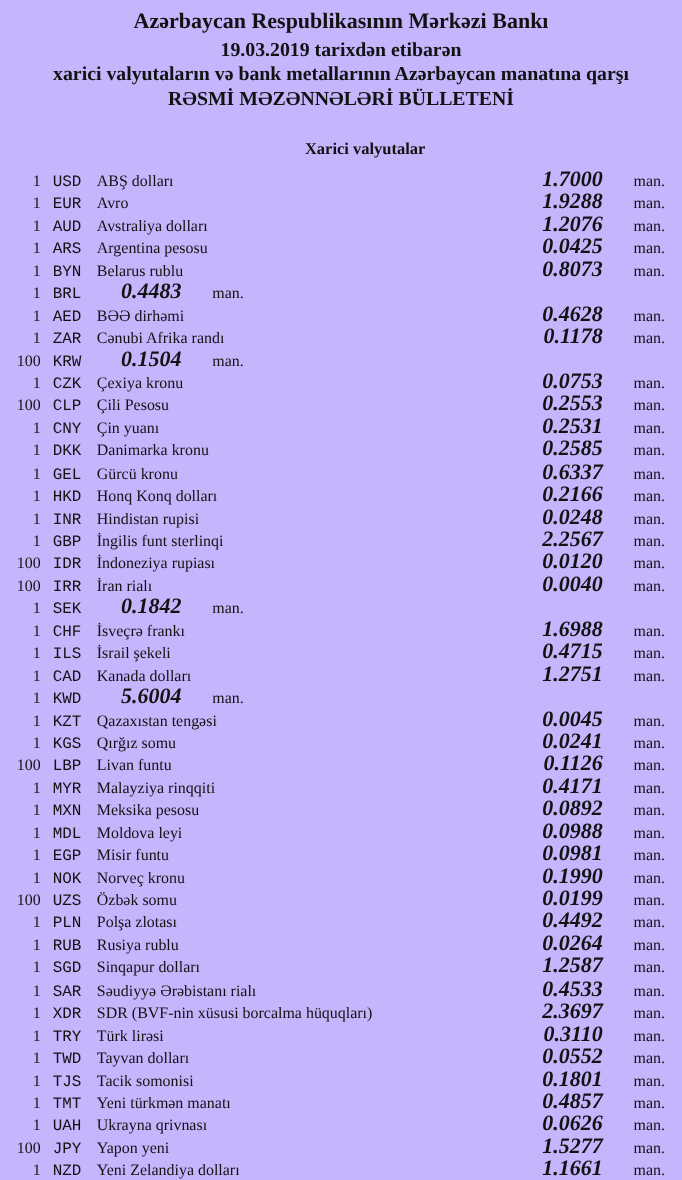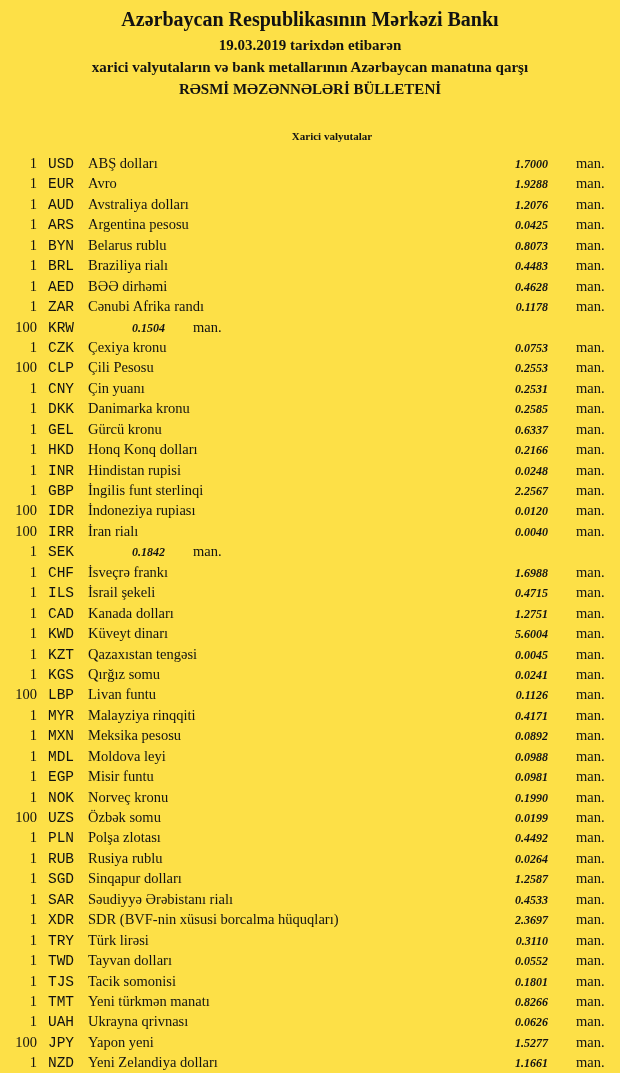--- a/index.html
+++ b/index.html
@@ -4,44 +4,44 @@
 <style>
   html, body {
     margin: 0;
     padding: 0;
     background: #ffffff;
   }
   .page {
     position: relative;
     width: 620px;
     height: 1073px;
-    background: #fde047;
+    background: #c4b5fd;
     color: #121212;
     font-family: "Liberation Serif", "DejaVu Serif", serif;
     overflow: hidden;
   }
   .doc-header {
     text-align: center;
   }
   .doc-title {
     font-size: 20px;
     line-height: 29px;
     font-weight: bold;
     margin: 5px 0 0 0;
   }
   .doc-date-line,
   .doc-subtitle,
   .doc-bulletin-line {
-    font-size: 15px;
+    font-size: 18px;
     line-height: 22px;
     font-weight: bold;
     margin: 0;
   }
   .section-title {
-    font-size: 11px;
+    font-size: 15px;
     line-height: 22px;
     font-weight: bold;
     text-align: center;
     margin: 25px 0 0 0;
     padding-left: 44px;
   }
   .rates-table {
     margin-top: 6px;
   }
   .row {
@@ -67,21 +67,21 @@
     flex: 1;
     padding-left: 3px;
     overflow: hidden;
   }
   .rate {
     flex: none;
     width: 80px;
     text-align: right;
     font-weight: bold;
     font-style: italic;
-    font-size: 12px;
+    font-size: 20px;
   }
   .unit {
     flex: none;
     width: 72px;
     text-align: left;
     padding-left: 28px;
     box-sizing: border-box;
   }
 </style>
 </head>
@@ -130,21 +130,20 @@
       <div class="row">
     <span class="qty">1</span>
     <span class="code">BYN</span>
     <span class="name">Belarus rublu</span>
     <span class="rate">0.8073</span>
     <span class="unit">man.</span>
   </div>
       <div class="row">
     <span class="qty">1</span>
     <span class="code">BRL</span>
-    <span class="name">Braziliya rialı</span>
     <span class="rate">0.4483</span>
     <span class="unit">man.</span>
   </div>
       <div class="row">
     <span class="qty">1</span>
     <span class="code">AED</span>
     <span class="name">BƏƏ dirhəmi</span>
     <span class="rate">0.4628</span>
     <span class="unit">man.</span>
   </div>
@@ -254,21 +253,20 @@
       <div class="row">
     <span class="qty">1</span>
     <span class="code">CAD</span>
     <span class="name">Kanada dolları</span>
     <span class="rate">1.2751</span>
     <span class="unit">man.</span>
   </div>
       <div class="row">
     <span class="qty">1</span>
     <span class="code">KWD</span>
-    <span class="name">Küveyt dinarı</span>
     <span class="rate">5.6004</span>
     <span class="unit">man.</span>
   </div>
       <div class="row">
     <span class="qty">1</span>
     <span class="code">KZT</span>
     <span class="name">Qazaxıstan tengəsi</span>
     <span class="rate">0.0045</span>
     <span class="unit">man.</span>
   </div>
@@ -381,21 +379,21 @@
     <span class="qty">1</span>
     <span class="code">TJS</span>
     <span class="name">Tacik somonisi</span>
     <span class="rate">0.1801</span>
     <span class="unit">man.</span>
   </div>
       <div class="row">
     <span class="qty">1</span>
     <span class="code">TMT</span>
     <span class="name">Yeni türkmən manatı</span>
-    <span class="rate">0.8266</span>
+    <span class="rate">0.4857</span>
     <span class="unit">man.</span>
   </div>
       <div class="row">
     <span class="qty">1</span>
     <span class="code">UAH</span>
     <span class="name">Ukrayna qrivnası</span>
     <span class="rate">0.0626</span>
     <span class="unit">man.</span>
   </div>
       <div class="row">

